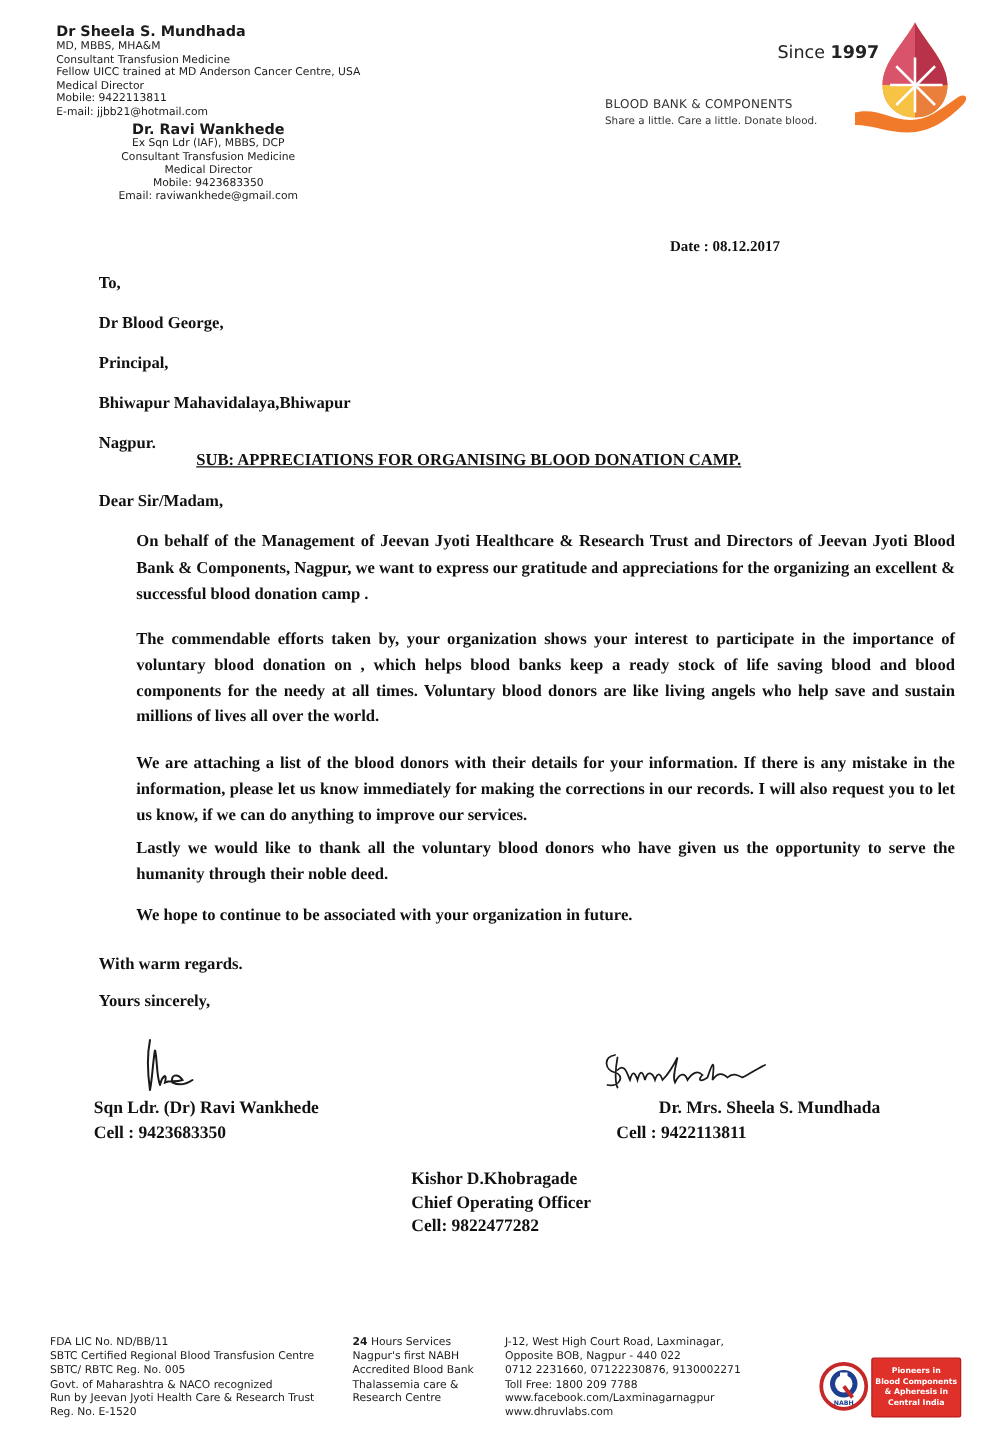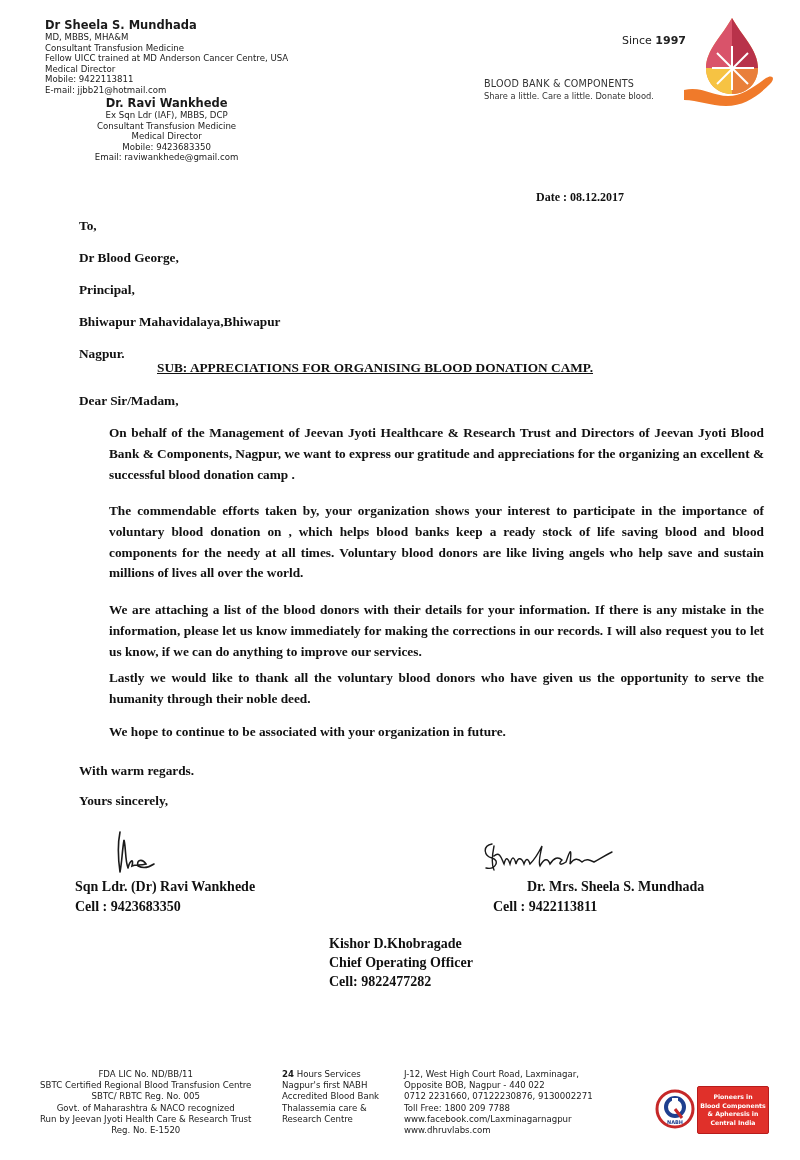--- a/index.html
+++ b/index.html
@@ -6,21 +6,21 @@
   body { width: 800px; height: 1160px; position: relative; overflow: hidden; color: #111; }
   .sans { font-family: "DejaVu Sans", "Liberation Sans", sans-serif; }
 
   
   .lh-left { position: absolute; left: 45px; top: 19px; font-size: 8.6px; line-height: 10.5px; color: #1a1a1a; }
   .lh-left .dname { font-weight: bold; font-size: 11.5px; line-height: 13px; }
   .lh-left .block2 { margin-top: 2px; text-align: center; }
 
   
   .logo { position: absolute; left: 482px; top: 12px; width: 300px; height: 95px; }
-  .logo .since { position: absolute; left: 140px; top: 22px; font-size: 11px; color: #222; }
+  .logo .since { position: absolute; left: 140px; top: 22px; font-size: 14px; color: #222; }
   .logo .since b { font-weight: bold; }
   .logo .brand { position: absolute; left: 0; top: 30px; font-family: "Liberation Serif", "DejaVu Serif", serif; font-size: 31px; letter-spacing: 0.5px; color: #222; white-space: nowrap; line-height: 32px; }
   .logo .sub { position: absolute; left: 2px; top: 66px; font-size: 9.6px; color: #333; white-space: nowrap; letter-spacing: 0.2px; }
   .logo .tag { position: absolute; left: 2px; top: 79px; font-size: 8.3px; color: #333; white-space: nowrap; }
   .logo svg { position: absolute; left: 200px; top: 4px; }
   .date { position: absolute; left: 536px; top: 190px; font-family: "Liberation Serif", serif; font-weight: bold; font-size: 12px; }
   .addr-line { position: absolute; left: 79px; font-family: "Liberation Serif", serif; font-weight: bold; font-size: 13.3px; }
   .subject { position: absolute; left: 157px; top: 360px; font-family: "Liberation Serif", serif; font-weight: bold; font-size: 13.3px; text-decoration: underline; }
   .para { position: absolute; left: 79px; width: 655px; font-family: "Liberation Serif", serif; font-weight: bold; font-size: 13.3px; line-height: 20.8px; text-align: justify; margin-left: 30px; }
 
@@ -107,21 +107,21 @@
 <svg class="sig" style="left:478px; top:836px" width="140" height="40" viewBox="0 0 140 40">
   <path d="M14 8 C4 10 6 20 14 22 C22 24 18 34 8 32 M16 10 C14 20 14 30 16 34 M16 20 C22 14 24 24 26 28 C28 20 30 22 32 28 C34 20 36 20 38 28 C40 20 44 22 46 28 C48 22 50 22 52 28 C56 24 60 18 64 10 C62 20 60 26 62 30 C66 22 70 22 72 28 C76 22 80 20 84 24 C80 28 82 30 88 26 C92 14 94 10 92 28 C96 22 100 22 104 26 C108 22 112 24 116 26 C120 24 126 20 134 16" fill="none" stroke="#1a1a1a" stroke-width="1.4" stroke-linecap="round"></path>
 </svg>
 <div class="sig-text" style="left:516px; top:878px;">Dr. Mrs. Sheela S. Mundhada</div>
 <div class="sig-text" style="left:482px; top:898px;">Cell : 9422113811</div>
 
 <div class="sig-text" style="left:318px; top:935px;">Kishor D.Khobragade</div>
 <div class="sig-text" style="left:318px; top:954px;">Chief Operating Officer</div>
 <div class="sig-text" style="left:318px; top:973px;">Cell: 9822477282</div>
 
-<div class="foot" style="left:40px; top:1069px;text-align:center;">
+<div class="foot" style="left:40px; top:1069px;">
   <div>FDA LIC No. ND/BB/11</div>
   <div>SBTC Certified Regional Blood Transfusion Centre</div>
   <div>SBTC/ RBTC Reg. No. 005</div>
   <div>Govt. of Maharashtra &amp; NACO recognized</div>
   <div>Run by Jeevan Jyoti Health Care &amp; Research Trust</div>
   <div>Reg. No. E-1520</div>
 </div>
 
 <div class="foot" style="left:282px; top:1069px;">
   <div><b>24</b><span> Hours Services</span></div>

